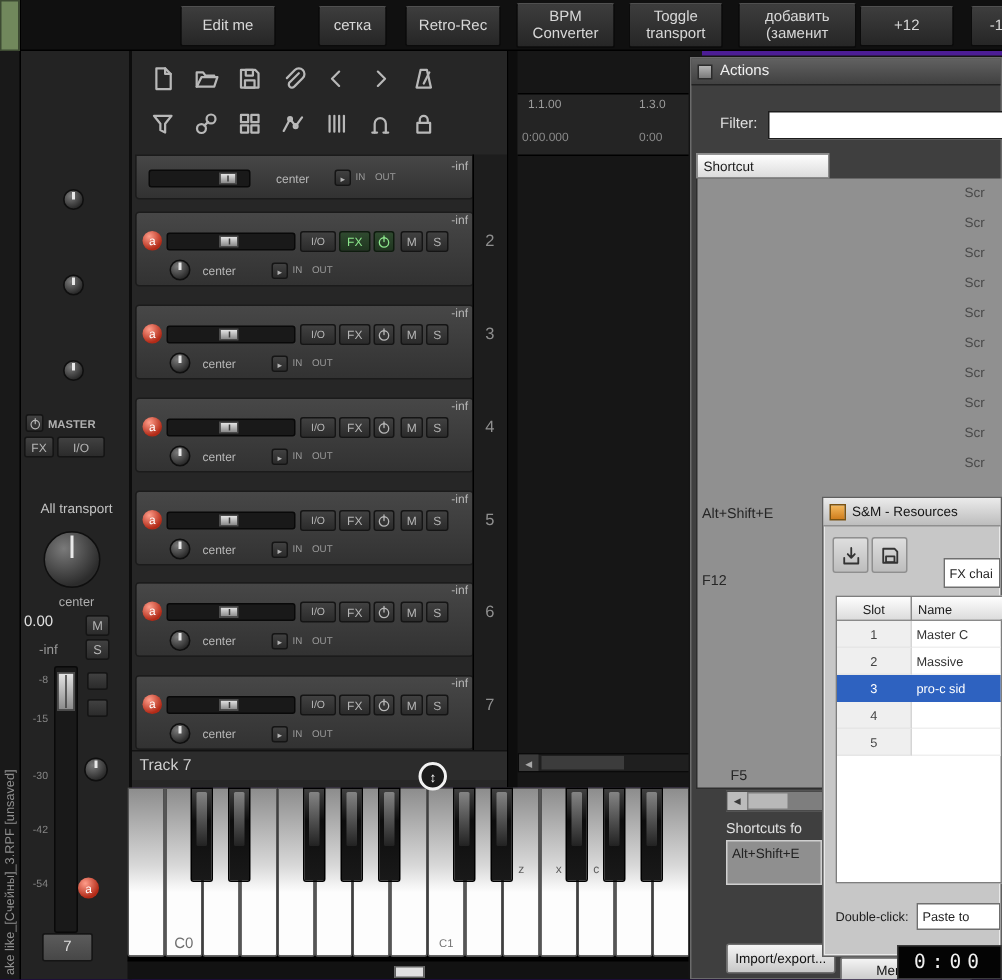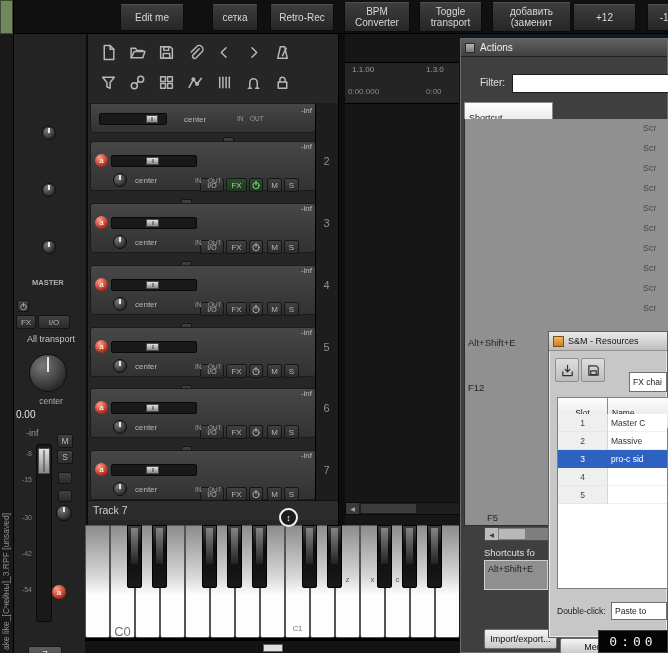--- a/index.html
+++ b/index.html
@@ -1,27 +1,27 @@
 <!DOCTYPE html>
 <html><head>
 <meta charset="utf-8">
 <style>
   *{margin:0;padding:0;box-sizing:border-box;}
   html,body{background:#000;}
-  #app{position:relative;width:668px;height:653px;background:#0f172a;overflow:hidden;
+  #app{position:relative;width:668px;height:653px;background:#4c1d95;overflow:hidden;
        font-family:"Liberation Sans",sans-serif;color:#ccc;}
   .abs{position:absolute;}
   
   .tbtn{position:absolute;display:flex;align-items:center;justify-content:center;text-align:center;
         background:linear-gradient(#3d3d3d,#262626);border:1px solid #0b0b0b;border-top-color:#505050;
         border-radius:2px;color:#d8d8d8;font-size:10px;line-height:1.12;padding:1px;}
   
   .sbtn{position:absolute;display:flex;align-items:center;justify-content:center;
         background:linear-gradient(#414141,#2b2b2b);border:1px solid #151515;border-radius:2px;
-        color:#b5b5b5;font-size:8px;margin-top:24px;}
+        color:#b5b5b5;font-size:8px;}
   .sbtn.on{color:#8ce68c;background:linear-gradient(#2f4a2f,#203620);border-color:#0e1c0e;}
   .grv{position:absolute;background:#191919;border:1px solid #090909;border-radius:2px;}
   .hndl{position:absolute;background:linear-gradient(#e4e4e4,#8a8a8a);border:1px solid #4a4a4a;}
   .hndl::after{content:"";position:absolute;left:50%;top:1px;bottom:1px;width:1px;background:#3c3c3c;transform:translateX(-50%);}
   .knob{position:absolute;border-radius:50%;background:radial-gradient(circle at 35% 30%,#7a7a7a,#2c2c2c 72%);border:1px solid #0f0f0f;}
   .knob::after{content:"";position:absolute;left:50%;top:6%;width:2px;height:40%;background:#e8e8e8;transform:translateX(-50%);}
   .abadge{position:absolute;border-radius:50%;background:radial-gradient(circle at 35% 28%,#ff9d8a,#b22a17 70%);
           color:#fff;display:flex;align-items:center;justify-content:center;font-size:8px;}
   .lbl{position:absolute;white-space:nowrap;}
   .trk{position:absolute;left:90px;width:226px;height:50px;background:linear-gradient(#474747,#323232);
@@ -39,21 +39,21 @@
       border:1px solid #000;border-radius:0 0 2px 2px;z-index:2;}
   .bk::after{content:"";position:absolute;left:3px;right:3px;top:2px;height:36px;border-radius:1px;
       background:linear-gradient(#848484,#222);}
   .keylbl{position:absolute;width:25px;text-align:center;font-size:8px;color:#5f5f5f;z-index:1;}
   
   .silverbtn{position:absolute;display:flex;align-items:center;justify-content:center;
         background:linear-gradient(#f5f5f5,#c8c8c8);border:1px solid #6e6e6e;border-radius:2px;color:#111;font-size:9px;overflow:hidden;white-space:nowrap;}
   .whitebox{position:absolute;background:#fff;border:1px solid #6f6f6f;color:#222;font-size:8.5px;
         display:flex;align-items:center;padding:0 3px;overflow:hidden;white-space:nowrap;}
   .hcell{position:absolute;background:linear-gradient(#fefefe,#dcdcdc);border:1px solid #8a8a8a;
-        color:#1a1a1a;font-size:9px;display:flex;align-items:center;padding:15px 4px;overflow:hidden;white-space:nowrap;}
+        color:#1a1a1a;font-size:9px;display:flex;align-items:center;padding:0 4px;overflow:hidden;white-space:nowrap;}
   #actions-win{position:absolute;left:460px;top:38px;width:208px;height:615px;background:#3f3f3f;
         border:1px solid #6b6b6b;outline:1px solid #141414;z-index:5;}
   #resources-win{position:absolute;left:548px;top:331px;width:120px;height:307px;background:#c7c7c7;
         border:1px solid #5f5f5f;box-shadow:inset 0 0 0 1px #e9e9e9;z-index:6;}
   .rrow-slot{position:absolute;left:0;width:50px;height:18px;background:#efefef;border-right:1px solid #d5d5d5;
         border-bottom:1px solid #e6e6e6;color:#444;font-size:8.5px;display:flex;align-items:center;justify-content:center;}
   .rrow-name{position:absolute;left:50px;right:0;height:18px;background:#fff;border-bottom:1px solid #efefef;
         color:#333;font-size:8.5px;display:flex;align-items:center;padding:0 3px;overflow:hidden;white-space:nowrap;}
   .sel{background:#2e62c0 !important;color:#fff !important;border-color:#2e62c0 !important;}
 </style>
@@ -397,21 +397,21 @@
     <div class="bk" style="left:42px;"></div>
     <div class="bk" style="left:67px;"></div>
     <div class="bk" style="left:117px;"></div>
     <div class="bk" style="left:142px;"></div>
     <div class="bk" style="left:167px;"></div>
     <div class="bk" style="left:217px;"></div>
     <div class="bk" style="left:242px;"></div>
     <div class="bk" style="left:292px;"></div>
     <div class="bk" style="left:317px;"></div>
     <div class="bk" style="left:342px;"></div>
-    <span class="keylbl" style="left:25px;top:99px;color:#707070;font-size:13px;">C0</span>
+    <span class="keylbl" style="left:25px;top:99px;color:#707070;font-size:10px;">C0</span>
     <span class="keylbl" style="left:200px;top:99px;color:#707070;font-size:7.5px;">C1</span>
     <span class="keylbl" style="left:250px;top:50px;">z</span>
     <span class="keylbl" style="left:275px;top:50px;">x</span>
     <span class="keylbl" style="left:300px;top:50px;">c</span>
   </div>
   <div class="abs" style="left:85px;top:640px;width:377px;height:13px;background:#121212;border-top:1px solid #000;">
     <div class="abs" style="left:178px;top:3px;width:20px;height:8px;background:#e0e0e0;border:1px solid #5f5f5f;"></div>
   </div>
 
   <div id="actions-win">

